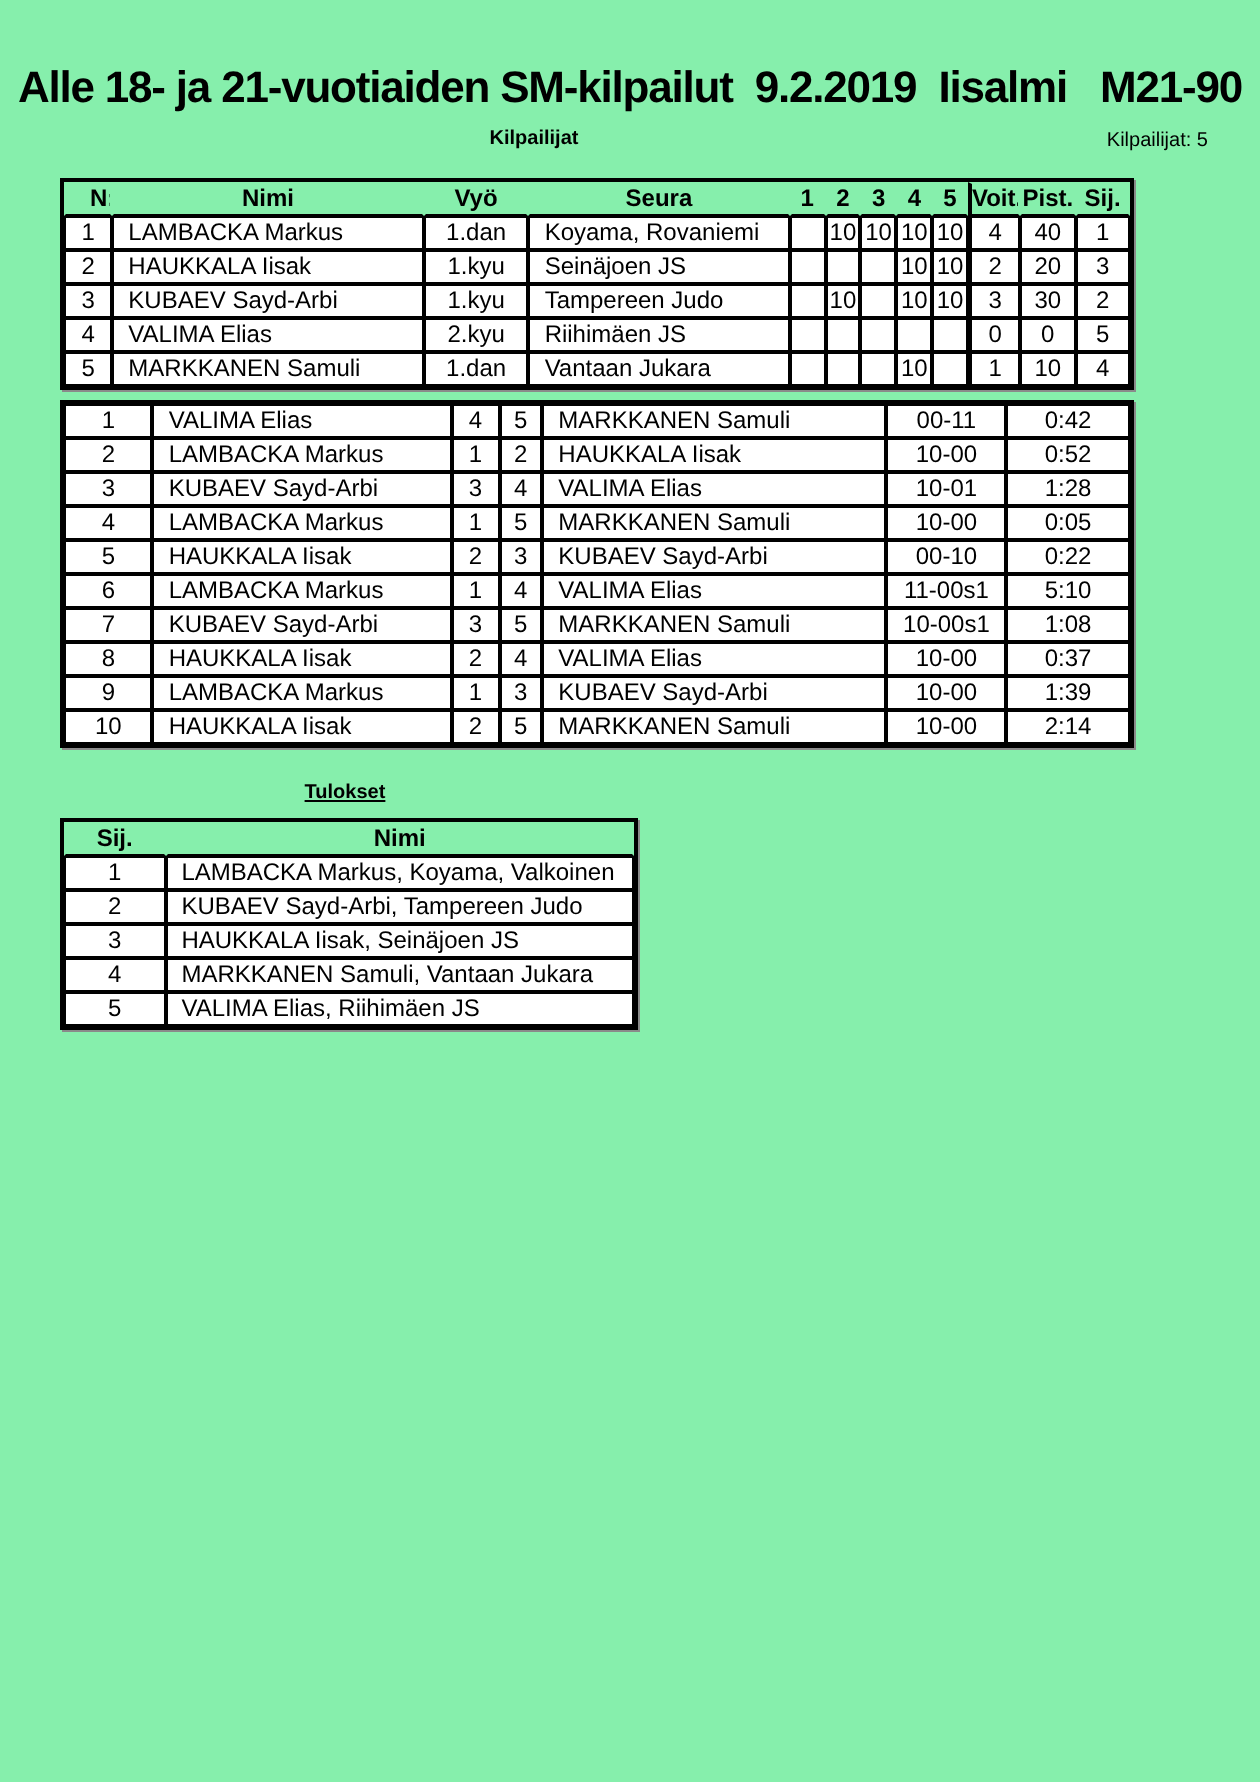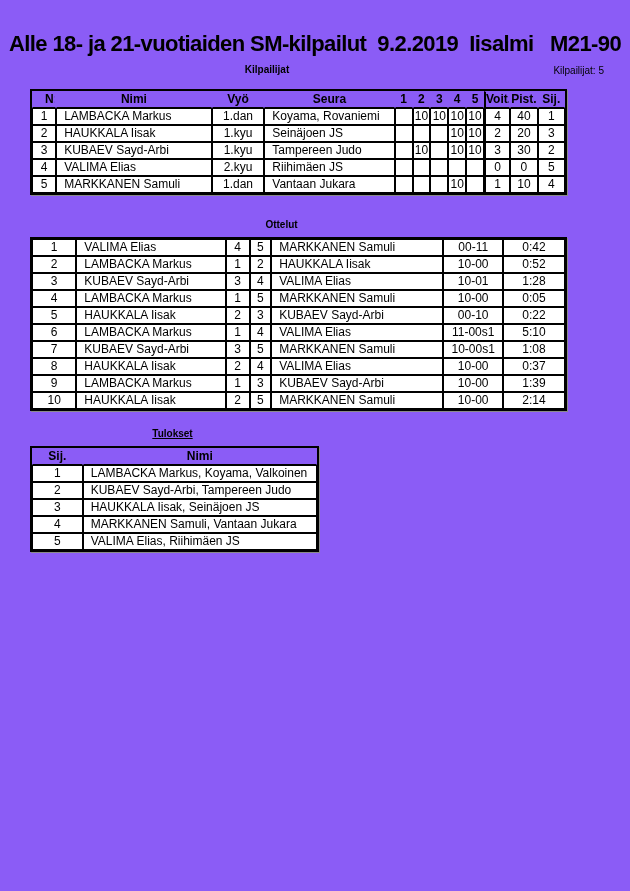--- a/index.html
+++ b/index.html
@@ -1,20 +1,20 @@
 <!DOCTYPE html>
 <html><head>
 <meta charset="utf-8">
 <style>
   * { margin: 0; padding: 0; box-sizing: content-box; }
   html, body { background: #fff; }
   #page {
     position: relative;
     width: 630px; height: 891px;
-    background: #8b5cf6;
+    background: #86efac;
     color: #000;
     font-family: "Liberation Sans", "DejaVu Sans", sans-serif;
     overflow: hidden;
   }
   .title {
     margin-top: 31px;
     text-align: center;
     font-size: 22px;
     font-weight: bold;
     letter-spacing: -0.6px;
@@ -173,21 +173,20 @@
       <td></td>
       <td>10</td>
       <td></td>
       <td class="gsep">1</td>
       <td>10</td>
       <td>4</td>
     </tr>
   </tbody>
     </table>
 
-  <div class="caption cap-ottelut">Ottelut</div>
 
   <table class="t2">
     <colgroup>
       <col style="width:43px">
         <col style="width:145px">
         <col style="width:23px">
         <col style="width:21px">
       <col style="width:167px">
         <col style="width:58px">
         <col style="width:60px">

